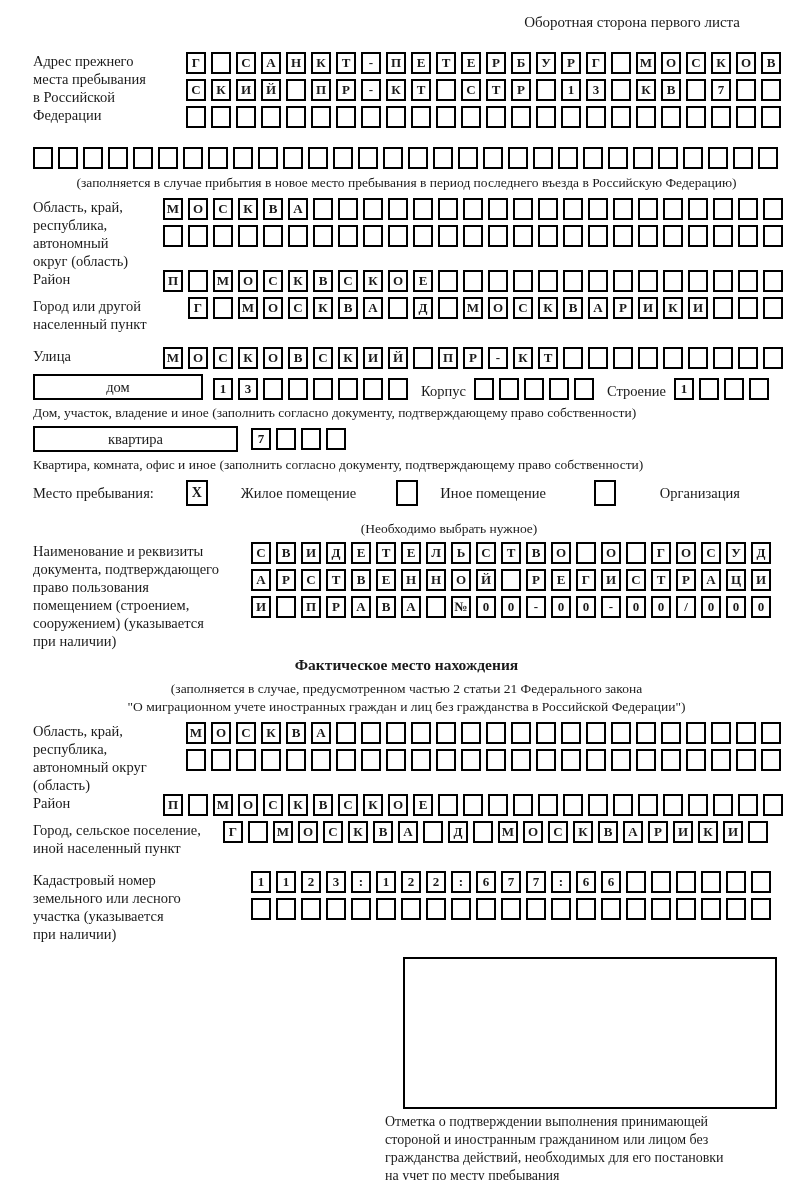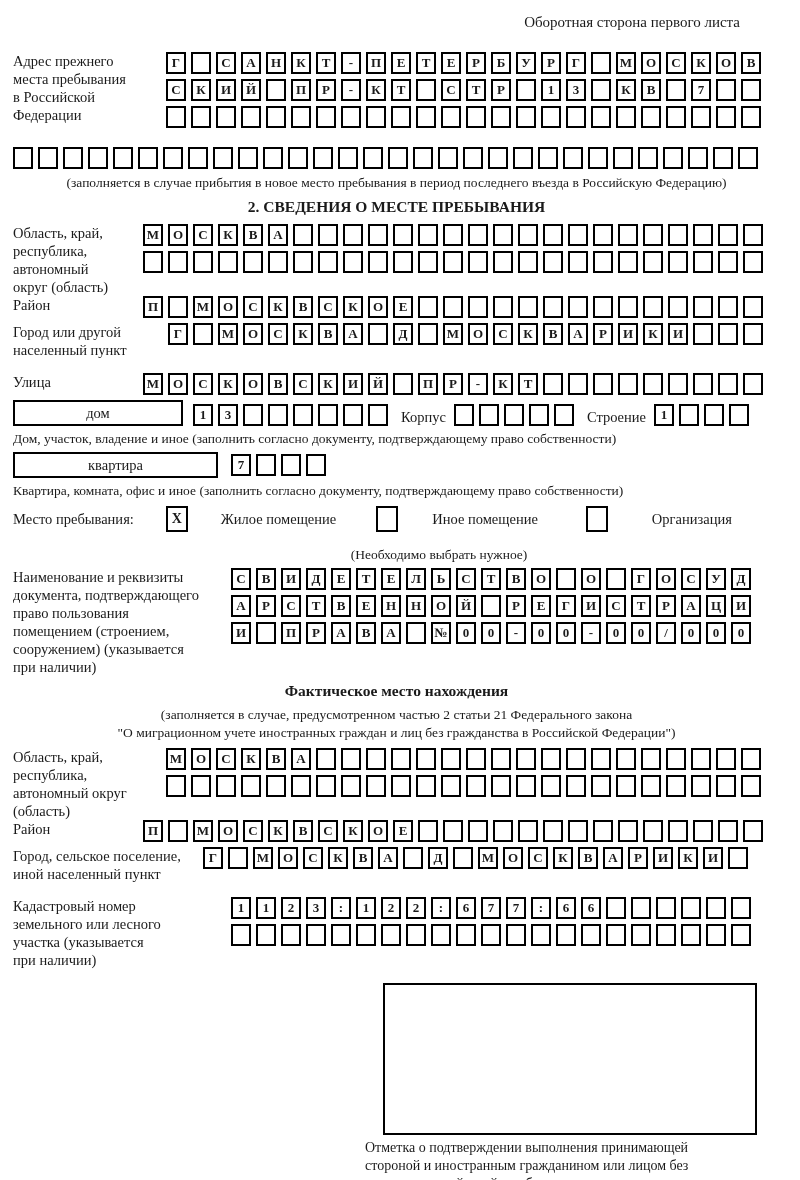--- a/index.html
+++ b/index.html
@@ -1,21 +1,21 @@
 <!DOCTYPE html>
 <html><head>
 <meta charset="utf-8">
 <style>
   * { margin:0; padding:0; box-sizing:border-box; }
   html,body { background:#ffffff; }
   .page {
     position:relative; width:800px; height:1180px; overflow:hidden;
     background:#ffffff; color:#1a1a1a;
     font-family:"Liberation Serif", serif;
-    padding:14px 20px 0 13px;
+    padding:14px 20px 0 33px;
   }
   .hdr-note { text-align:right; font-size:15px; padding-right:40px; height:18px; }
   .blk { display:flex; align-items:flex-start; }
   .lbl { font-size:14.5px; line-height:18px; white-space:pre-line; flex-shrink:0; }
   .w153{width:153px;} .w130{width:130px;} .w155{width:155px;} .w218{width:218px;}
   .rows { flex-grow:0; }
   .cellrow { display:flex; height:22px; margin-bottom:5px; }
   .cell {
     width:20px; height:22px; border:2px solid #000; margin-right:5px;
     font-weight:700; font-size:13px; line-height:17px; text-align:center;
@@ -160,21 +160,20 @@
       <span class="cell"></span>
       <span class="cell"></span>
       <span class="cell"></span>
       <span class="cell"></span>
       <span class="cell"></span>
       <span class="cell"></span>
       <span class="cell"></span>
     </div>
   <div class="note-c">(заполняется в случае прибытия в новое место пребывания в период последнего въезда в Российскую Федерацию)</div>
 
-  <div class="sec-title mt6">2. СВЕДЕНИЯ О МЕСТЕ ПРЕБЫВАНИЯ</div>
 
   <div class="blk mt6">
     <div class="lbl w130">Область, край,
 республика,
 автономный
 округ (область)</div>
     <div class="rows">
       <div class="cellrow">
           <span class="cell">М</span>
           <span class="cell">О</span>
@@ -370,21 +369,21 @@
         <span class="cell"></span>
       </div>
   </div>
   <div class="caption mt4">Квартира, комната, офис и иное (заполнить согласно документу, подтверждающему право собственности)</div>
 
   <div class="stay-row mt6">
     <span>Место пребывания:</span>
     <span class="chk" style="margin-left:10px;">X</span>
     <span style="margin-left:11px;">Жилое помещение</span>
     <span class="chk" style="margin-left:18px;"></span>
-    <span style="margin-left:12px;">Иное помещение</span>
+    <span style="">Иное помещение</span>
     <span class="chk" style="margin-left:26px;"></span>
     <span style="margin-left:22px;">Организация</span>
   </div>
   <div class="note-c mt2" style="padding-left:85px;">(Необходимо выбрать нужное)</div>
 
   <div class="blk mt4">
     <div class="lbl w218">Наименование и реквизиты
 документа, подтверждающего
 право пользования
 помещением (строением,

